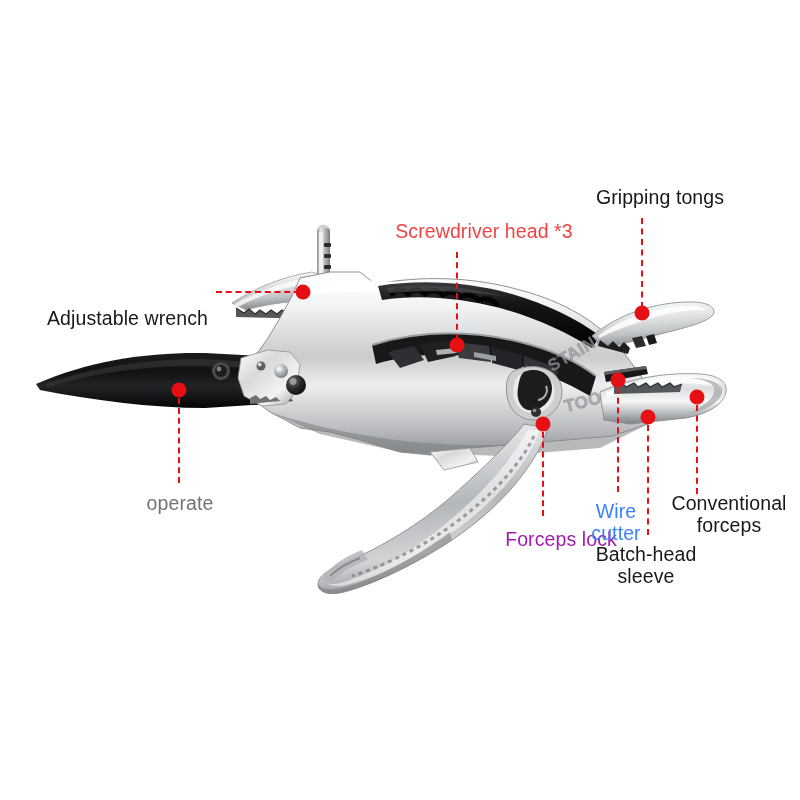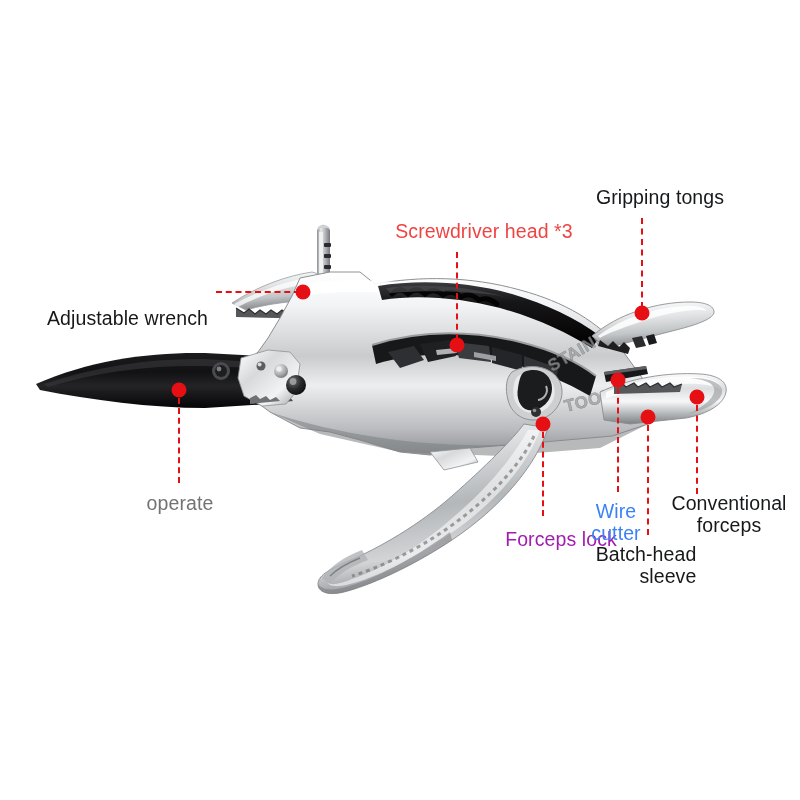--- a/index.html
+++ b/index.html
@@ -299,21 +299,21 @@
       <div class="label center" style="left: 180px; top: 492px; color: #737373;">operate</div>
       <div class="leader-v" style="left: 543px; top: 432px; height: 84px; border-left-color: rgb(230, 15, 19);"></div>
       <div class="dot" style="left: 543px; top: 424px; background: rgb(230, 15, 19); width: 15px; height: 15px;"></div>
       <div class="label center" style="left: 561px; top: 528px; color: #a21caf;">Forceps lock</div>
       <div class="leader-v" style="left: 618px; top: 388px; height: 104px; border-left-color: rgb(230, 15, 19);"></div>
       <div class="dot" style="left: 618px; top: 380px; background: rgb(230, 15, 19); width: 15px; height: 15px;"></div>
       <div class="label center" style="left: 616px; top: 500px; color: #3b82f6;">Wire
 cutter</div>
       <div class="leader-v" style="left: 648px; top: 425px; height: 110px; border-left-color: rgb(230, 15, 19);"></div>
       <div class="dot" style="left: 648px; top: 417px; background: rgb(230, 15, 19); width: 15px; height: 15px;"></div>
-      <div class="label center" style="left: 646px; top: 543px; color: rgb(22, 24, 26); text-align: right;">Batch-head
+      <div class="label center" style="left: 646px; top: 543px; color: rgb(22, 24, 26);">Batch-head
 sleeve</div>
       <div class="leader-v" style="left: 697px; top: 405px; height: 89px; border-left-color: rgb(230, 15, 19);"></div>
       <div class="dot" style="left: 697px; top: 397px; background: rgb(230, 15, 19); width: 15px; height: 15px;"></div>
       <div class="label center" style="left: 729px; top: 492px; color: rgb(22, 24, 26);">Conventional
 forceps</div>
     </div>
 
 </div>
 
 </body></html>

